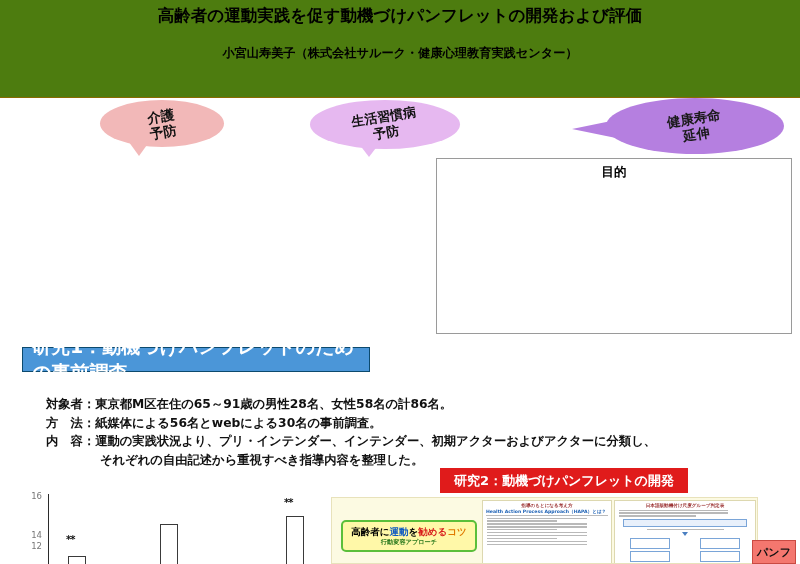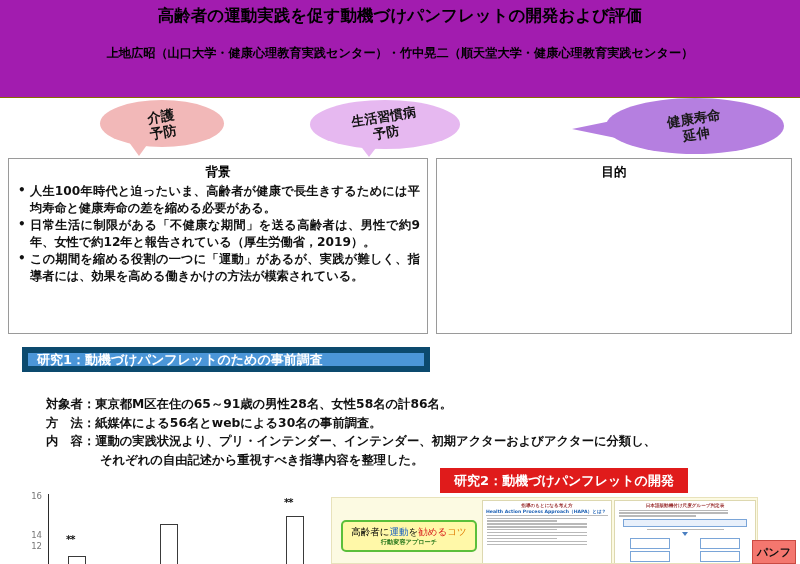--- a/index.html
+++ b/index.html
@@ -6,21 +6,21 @@
   body{
     width:800px;height:564px;overflow:hidden;background:#ffffff;
     font-family:"DejaVu Sans","Liberation Sans",sans-serif;
     position:relative;
   }
   #poster{position:absolute;inset:0;width:800px;height:564px;overflow:hidden;}
 
   
   .header{
     position:absolute;left:0;top:0;width:800px;height:98px;
-    background:#a21caf;
+    background:#4d7c0f;
     border-bottom:1px solid #8a6a00;
     box-sizing:border-box;
   }
   .poster-title{
     position:absolute;left:0;top:5px;width:800px;text-align:center;
     font-size:16.5px;font-weight:bold;color:#000;letter-spacing:0px;
   }
   .authors{
     position:absolute;left:0;top:44px;width:800px;text-align:center;
     font-size:12.2px;font-weight:bold;color:#000;line-height:19px;
@@ -91,22 +91,22 @@
     text-align:justify;margin:0;
   }
   .para .mono{font-family:"DejaVu Sans Mono","Liberation Mono",monospace;font-size:11px;letter-spacing:.2px;}
 
   
   .band{
     position:absolute;display:flex;align-items:center;box-sizing:border-box;
     font-weight:bold;color:#fff;
   }
   #band-study1{
-    left:22px;top:347px;width:408px;height:25px;background:#4B96D8;
-    border:6px solid #0c4a6e;padding-left:9px;font-size:13px;
+    left:22px;top:347px;width:348px;height:25px;background:#4B96D8;
+    border:1px solid #0c4a6e;padding-left:9px;font-size:19px;
   }
   #study1-body{
     position:absolute;left:46px;top:382px;width:740px;
     font-size:12.3px;font-weight:bold;color:#111;line-height:18.5px;margin-top:13px;
   }
   #study1-body .row{white-space:nowrap;}
   #study1-body .indent{padding-left:54px;}
 
   
   #band-result{
@@ -132,21 +132,21 @@
   
   #pamphlet{
     position:absolute;left:331px;top:497px;width:427px;height:67px;
     background:#FCFAE2;border:1px solid #e8e2bb;box-sizing:border-box;overflow:hidden;
   }
   #pam-cover{
     position:absolute;left:9px;top:22px;width:132px;height:28px;
     background:#FFF8A8;border:2px solid #5BBF3A;border-radius:5px;
     display:flex;flex-direction:column;align-items:center;justify-content:center;
   }
-  #pam-cover .t1{font-size:9.5px;font-weight:normal;line-height:11px;}
+  #pam-cover .t1{font-size:9.5px;font-weight:bold;line-height:11px;}
   #pam-cover .t1 .bl{color:#0B57C2;}
   #pam-cover .t1 .rd{color:#D81B1B;}
   #pam-cover .t1 .or{color:#E07A00;}
   #pam-cover .t2{font-size:6.2px;font-weight:bold;color:#2C7A1E;margin-top:1px;}
   .pam-page{position:absolute;top:2px;background:#fff;border:1px solid #ddd8b0;overflow:hidden;}
   #pam-p1{left:150px;width:128px;height:63px;}
   #pam-p2{left:282px;width:140px;height:63px;}
   .pam-h{font-size:4.6px;color:#9a3030;text-align:center;margin-top:2px;font-weight:bold;}
   .pam-sub{font-size:4.6px;color:#1a5fb4;text-align:left;margin:1px 3px;font-weight:bold;
            border-bottom:.5px solid #bbb;padding-bottom:1px;}
@@ -167,21 +167,21 @@
   }
 </style>
 </head>
 <body>
 
 <div id="poster">
 
   <div class="header">
     <div class="poster-title">高齢者の運動実践を促す動機づけパンフレットの開発および評価</div>
     <div class="authors">
-      <div>上地広昭（山口大学・健康心理教育実践センター）・竹中晃二（順天堂大学・健康心理教育実践センター）</div>
+      <div>小宮山寿美子（株式会社サルーク・健康心理教育実践センター）</div>
     </div>
   </div>
 
   <div class="bubble-layer">
 
     <div class="bubble" id="b1">
       <div class="oval"></div>
       <div class="tail"></div>
       <div class="btxt">
         <span>介護</span>
@@ -201,28 +201,20 @@
     <div class="bubble" id="b3">
       <div class="oval"></div>
       <div class="tail"></div>
       <div class="btxt">
         <span>健康寿命</span>
         <span>延伸</span>
       </div>
     </div>
   </div>
 
-  <div class="panel" id="panel-haikei">
-    <div class="panel-head">背景</div>
-    <ul class="bullets">
-      <li>人生100年時代と迫ったいま、高齢者が健康で長生きするためには平均寿命と健康寿命の差を縮める必要がある。</li>
-      <li>日常生活に制限がある「不健康な期間」を送る高齢者は、男性で約9年、女性で約12年と報告されている（厚生労働省，2019）。</li>
-      <li>この期間を縮める役割の一つに「運動」があるが、実践が難しく、指導者には、効果を高める働きかけの方法が模索されている。</li>
-    </ul>
-  </div>
 
   <div class="panel" id="panel-mokuteki">
     <div class="panel-head">目的</div>
   </div>
 
   <div class="band" id="band-study1">
     <span>研究1：動機づけパンフレットのための事前調査</span>
   </div>
 
   <div id="study1-body">

